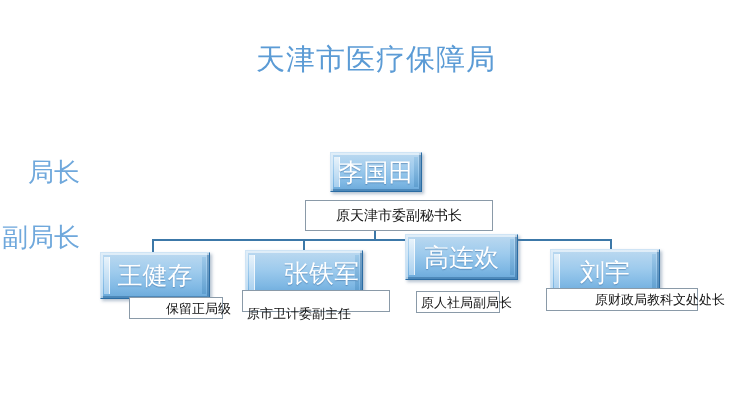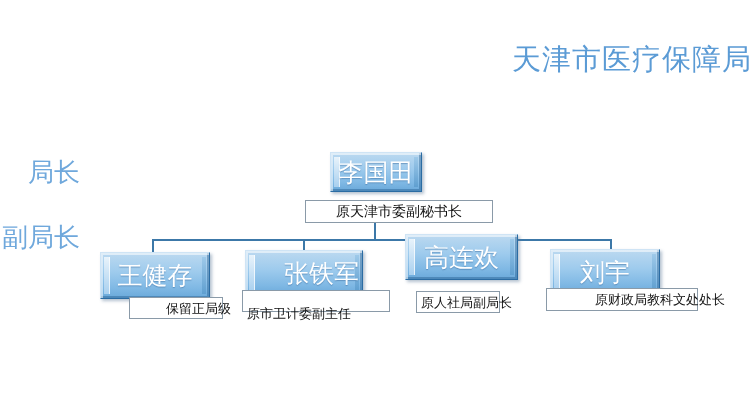--- a/index.html
+++ b/index.html
@@ -5,21 +5,21 @@
   html,body{margin:0;padding:0;}
   body{
     width:752px;height:413px;background:#ffffff;overflow:hidden;
     font-family:"DejaVu Sans","Liberation Sans",sans-serif;
     position:relative;
   }
   #canvas{position:absolute;left:0;top:0;width:752px;height:413px;}
 
   
   .chart-title{
-    position:absolute;left:0;top:42px;width:752px;text-align:right;
+    position:absolute;left:0;top:42px;width:752px;text-align:center;
     font-size:29px;line-height:34px;color:#5b9bd5;font-weight:400;
     letter-spacing:1px;white-space:nowrap;
   }
 
   
   .rank-label{
     position:absolute;font-size:26px;line-height:30px;color:#6fa8dc;
     white-space:nowrap;font-weight:400;
   }
   #rank-0{left:28px;top:157px;}
@@ -65,21 +65,21 @@
     padding:0 4px;
   }
   .sub-text{
     font-size:13px;line-height:15px;color:#111111;white-space:nowrap;
     width:100%;
   }
 
   
   #node-root .name-box{left:330px;top:152px;width:92px;height:40px;}
   #node-root .name-text{font-size:25px;}
-  #node-root .sub-box{left:305px;top:200px;width:188px;height:23px;}
+  #node-root .sub-box{left:305px;top:200px;width:188px;height:31px;}
   #node-root .sub-text{text-align:center;font-size:14px;}
 
   #node-0 .name-box{left:100px;top:252px;width:110px;height:47px;}
   #node-0 .name-text{font-size:25px;}
   #node-0 .sub-box{left:129px;top:297px;width:94px;height:22px;padding-left:36px;}
   #node-0 .sub-text{text-align:center;}
 
   #node-1 .name-box{left:245px;top:250px;width:118px;height:46px;padding-left:35px;}
   #node-1 .name-text{font-size:25px;}
   #node-1 .sub-box{left:242px;top:290px;width:148px;height:22px;}

